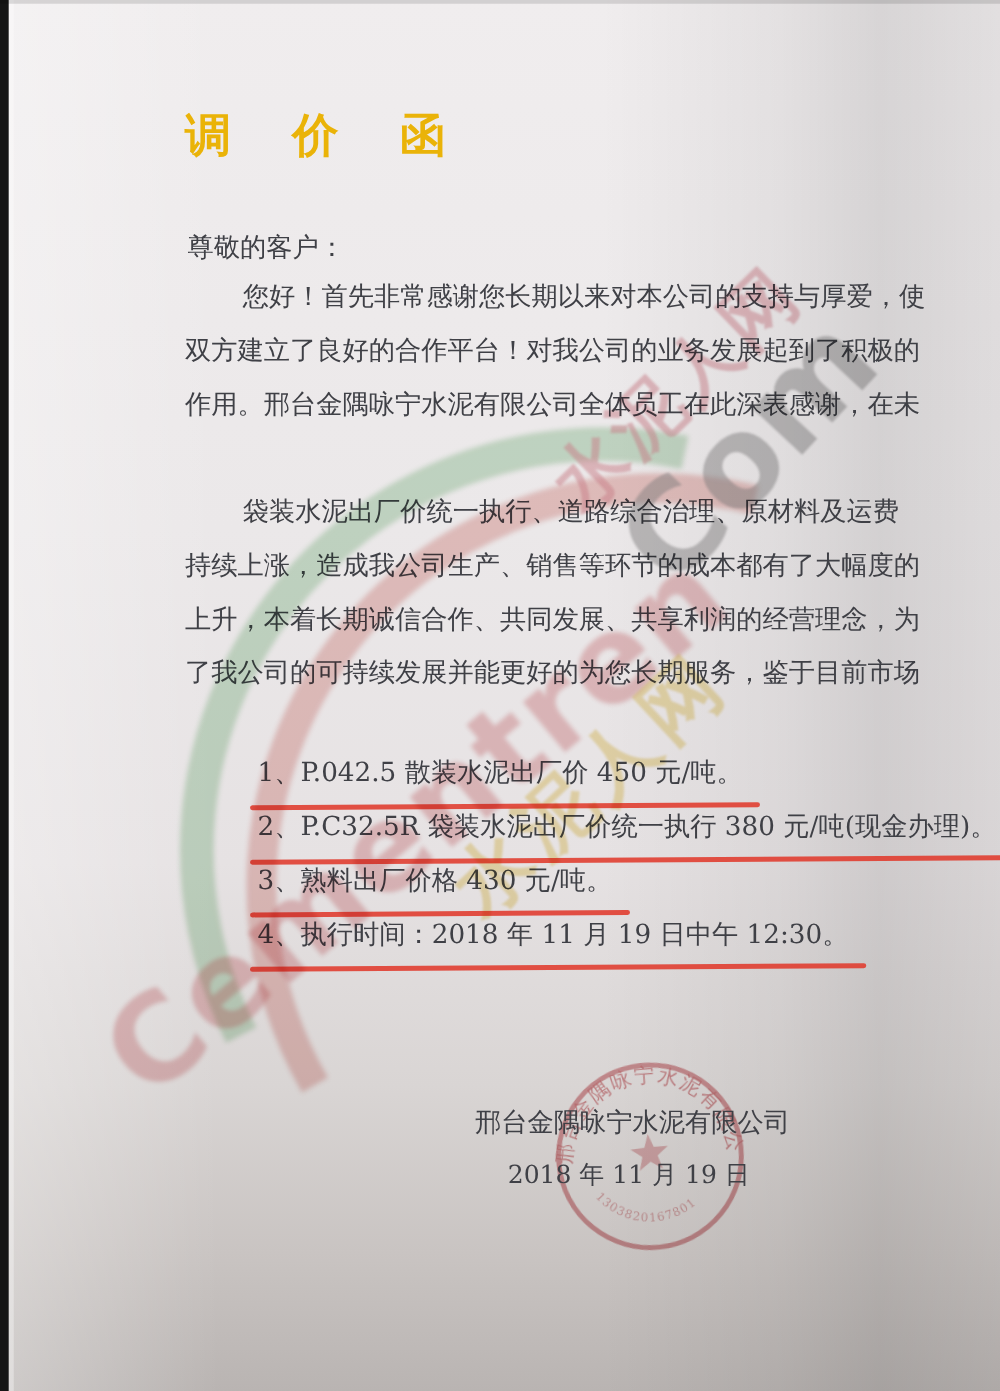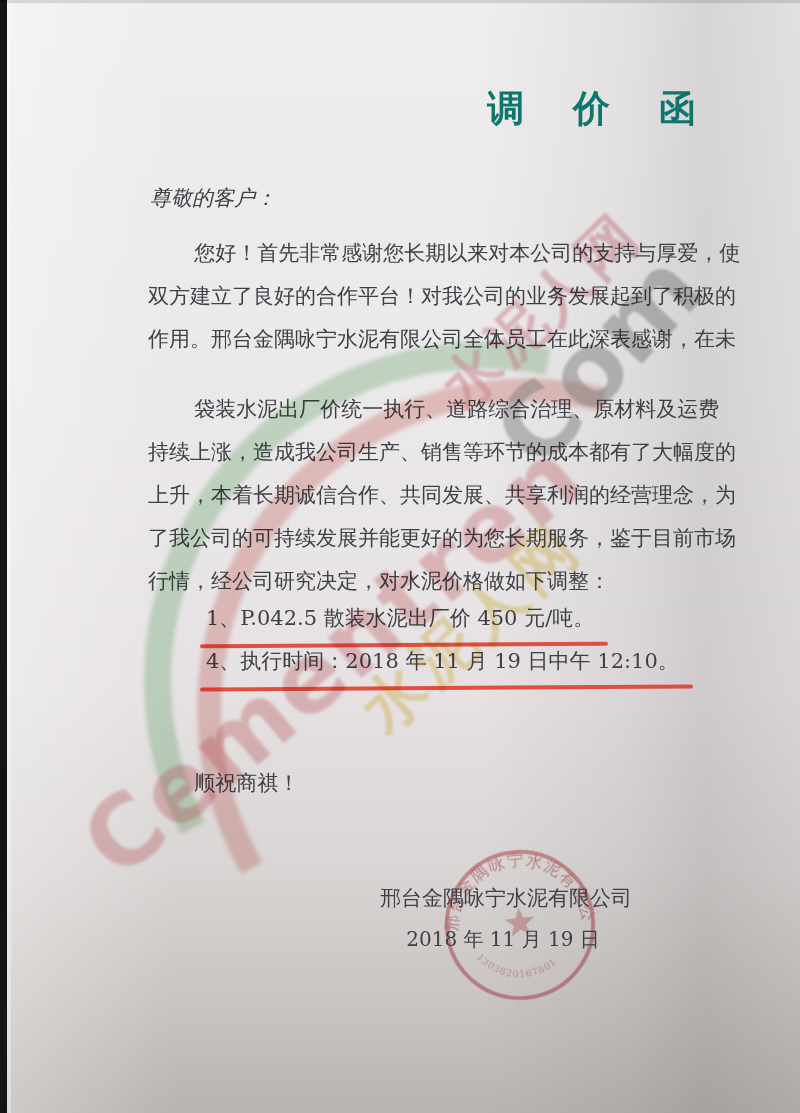--- a/index.html
+++ b/index.html
@@ -12,25 +12,25 @@
         rgba(0,0,0,0) 60%, rgba(0,0,0,.05) 78%, rgba(0,0,0,.10) 88%, rgba(0,0,0,.06) 100%),
       linear-gradient(180deg, #f0edee 0%, #ebe8e9 38%, #e6e2e3 62%,
         #d9d5d4 78%, #c9c4c2 90%, #b9b4b2 100%);}
   .edge-left{position:absolute;left:0;top:0;width:7px;height:1113px;background:#151515;}
   .edge-left-soft{position:absolute;left:7px;top:0;width:4px;height:1113px;background:rgba(255,255,255,.35);}
   .edge-top{position:absolute;left:0;top:0;width:800px;height:3px;background:rgba(0,0,0,.12);}
 
   
   .letter{position:absolute;left:148px;top:0;width:566px;color:var(--text,#3f4046);
     font-size:21px;}
-  .title{position:absolute;left:0;top:84px;width:566px;text-align:right;
-    font-size:37px;font-weight:700;letter-spacing:18px;color:#0f766e;}
-  .salutation{position:absolute;left:2px;top:177px;line-height:43px;white-space:nowrap;font-style:italic;}
+  .title{position:absolute;left:0;top:84px;width:566px;text-align:left;
+    font-size:37px;font-weight:700;letter-spacing:18px;color:#eab308;}
+  .salutation{position:absolute;left:2px;top:177px;line-height:43px;white-space:nowrap;}
   .para{position:absolute;left:0;width:566px;}
-  .p1{top:232px;}
+  .p1{top:216px;}
   .p2{top:388px;}
   .closing{top:762px;}
   .line{line-height:43px;white-space:nowrap;}
   .para .line:first-child{text-indent:2.2em;}
   .items{position:absolute;left:0;top:597px;width:620px;}
   .items .line{padding-left:58px;}
   .u{position:relative;display:inline-block;text-align:right;}
   .u::after{content:'';position:absolute;left:-6px;right:-14px;bottom:-6px;height:3.5px;
     background:var(--underline,#e03a2c);border-radius:2px;transform:rotate(-.35deg);opacity:.88;}
 
@@ -81,30 +81,30 @@
         <div class="line">您好！首先非常感谢您长期以来对本公司的支持与厚爱，使</div>
         <div class="line">双方建立了良好的合作平台！对我公司的业务发展起到了积极的</div>
         <div class="line">作用。邢台金隅咏宁水泥有限公司全体员工在此深表感谢，在未</div>
       </div>
 
     <div class="para p2">
         <div class="line">袋装水泥出厂价统一执行、道路综合治理、原材料及运费</div>
         <div class="line">持续上涨，造成我公司生产、销售等环节的成本都有了大幅度的</div>
         <div class="line">上升，本着长期诚信合作、共同发展、共享利润的经营理念，为</div>
         <div class="line">了我公司的可持续发展并能更好的为您长期服务，鉴于目前市场</div>
-        <div class="line">行情，经公司研究决定，对水泥价格做如下调整：</div>
       </div>
 
     <div class="items">
         <div class="line"><span class="u">1、P.042.5 散装水泥出厂价 450 元/吨。</span></div>
-        <div class="line"><span class="u">4、执行时间：2018 年 11 月 19 日中午 12:10。</span></div>
+        <div class="line"><span class="u">2、P.C32.5R 袋装水泥出厂价统一执行 380 元/吨(现金办理)。</span></div>
+        <div class="line"><span class="u">3、熟料出厂价格 430 元/吨。</span></div>
+        <div class="line"><span class="u">4、执行时间：2018 年 11 月 19 日中午 12:30。</span></div>
       </div>
 
     <div class="para closing">
-        <div class="line">顺祝商祺！</div>
       </div>
   </div>
 
   <div class="sig-company">邢台金隅咏宁水泥有限公司</div>
   <div class="sig-date">2018 年 11 月 19 日</div>
 
   <svg class="seal" viewBox="0 0 160 160">
     <circle class="seal-ring" cx="80" cy="80" r="74"></circle>
     <defs>
       <path id="sealTop" d="M 16 84 A 64 64 0 1 1 144 84"></path>

